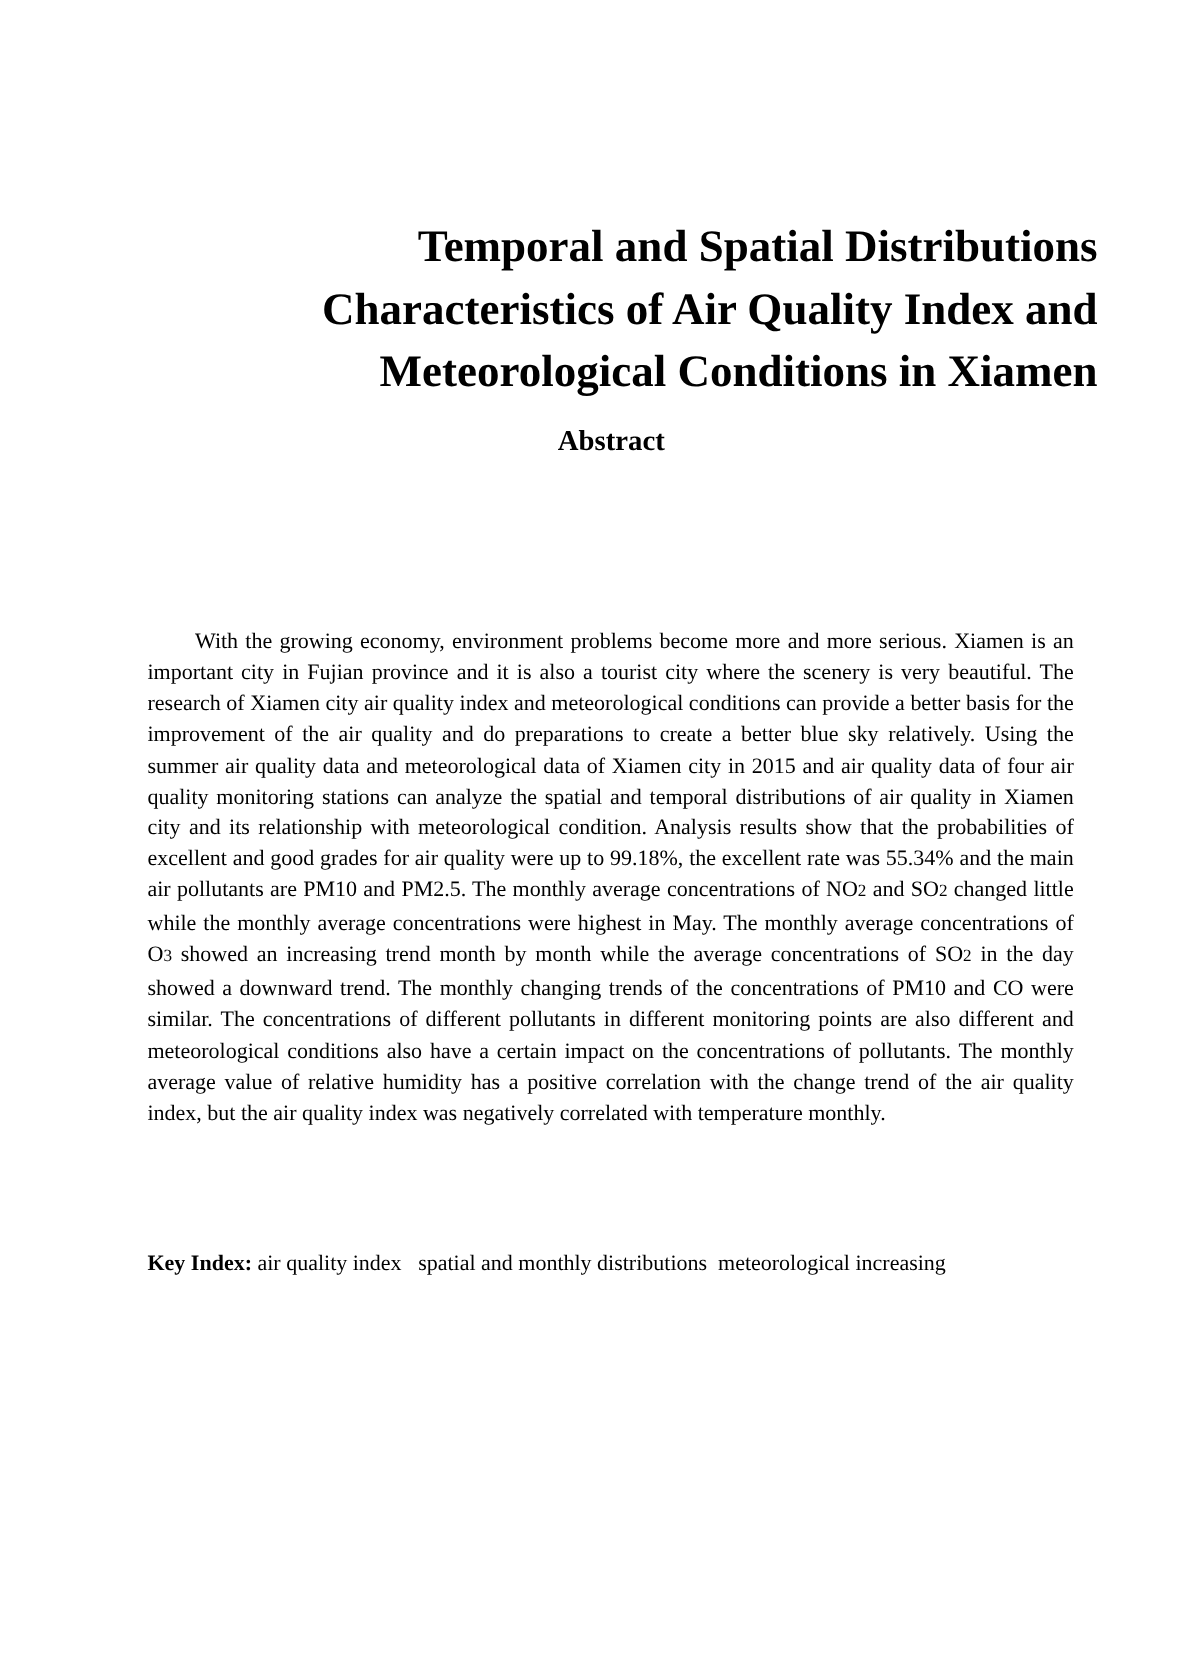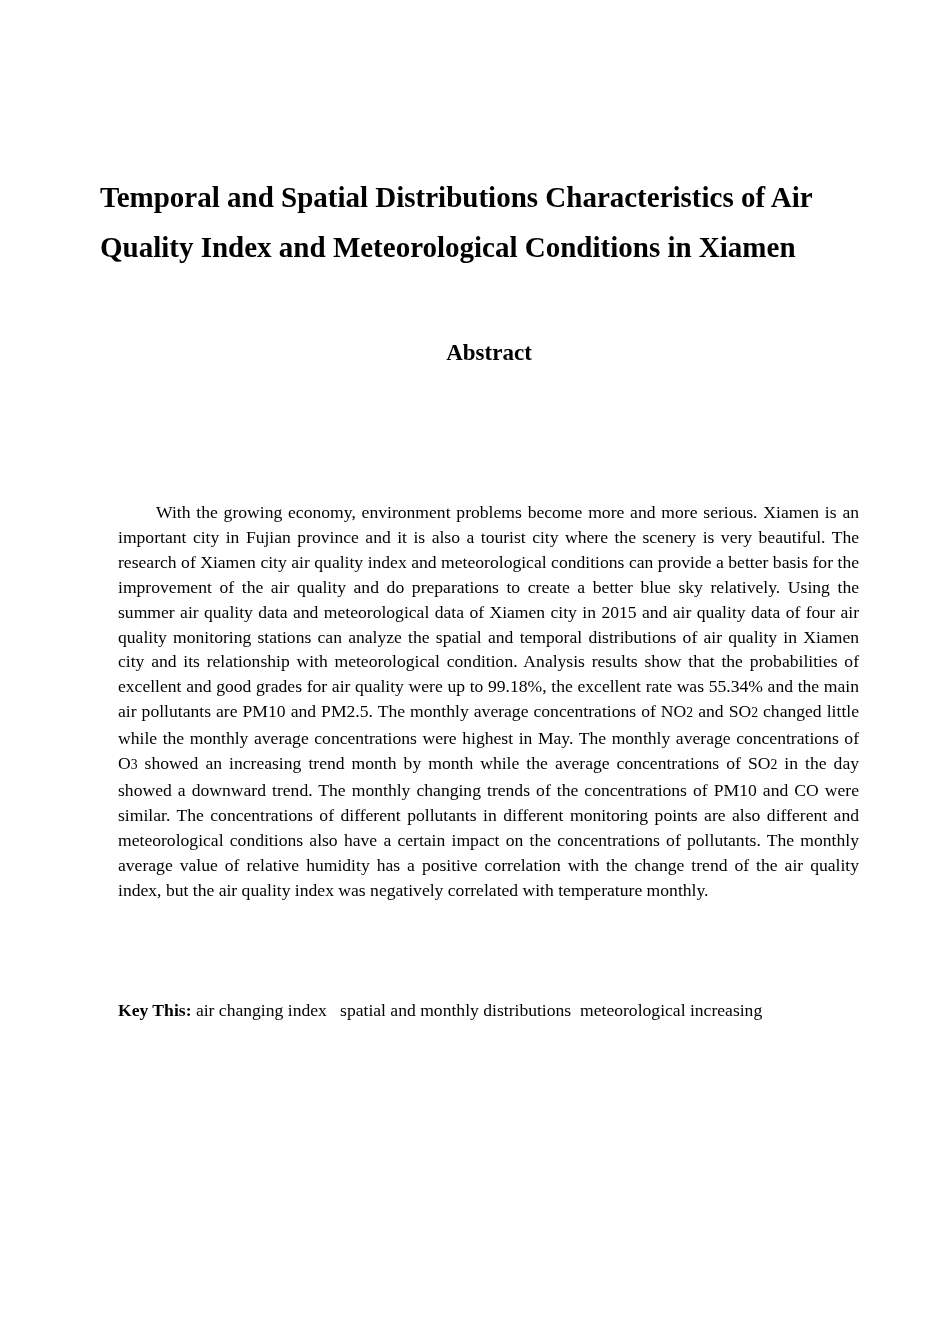--- a/index.html
+++ b/index.html
@@ -1,19 +1,19 @@
 <!DOCTYPE html>
 <html><head>
   <meta charset="utf-8">
   <style>
     html, body { margin: 0; padding: 0; background: #ffffff; }
     body { width: 950px; height: 1344px; position: relative; overflow: hidden;
            font-family: "Liberation Serif", "DejaVu Serif", serif; color: #000; }
-    .title { position: absolute; left: 100px; top: 172px; width: 778px; text-align: left;
-             font-weight: bold; font-size: 29px; line-height: 50px; margin: 0; }
+    .title { position: absolute; left: 100px; top: 172px; width: 778px; text-align: right;
+             font-weight: bold; font-size: 36px; line-height: 50px; margin: 0; }
     .abstract-heading { position: absolute; left: 0; top: 336px; width: 978px; text-align: center;
              font-weight: bold; font-size: 23px; line-height: 34px; margin: 0; }
     .abstract-body { position: absolute; left: 118px; top: 500px; width: 741px;
              font-size: 17.6px; line-height: 24.9px; text-align: justify; margin: 0; }
     .abstract-body p { margin: 0; text-indent: 38px; }
     .abstract-body sub { font-size: 0.78em; vertical-align: baseline; }
     .keywords { position: absolute; left: 118px; top: 997px; width: 760px;
              font-size: 17.6px; line-height: 26px; margin: 0; white-space: pre; }
     .kw-label { font-weight: bold; }
   </style>
@@ -21,13 +21,13 @@
 <body>
 
 <h1 class="title">Temporal and Spatial Distributions Characteristics of Air Quality Index and Meteorological Conditions in Xiamen</h1>
 
 <h2 class="abstract-heading">Abstract</h2>
 
 <div class="abstract-body">
   <p><span>With the growing economy, environment problems become more and more serious. Xiamen is an important city in Fujian province and it is also a tourist city where the scenery is very beautiful. The research of Xiamen city air quality index and meteorological conditions can provide a better basis for the improvement of the air quality and do preparations to create a better blue sky relatively. Using the summer air quality data and meteorological data of Xiamen city in 2015 and air quality data of four air quality monitoring stations can analyze the spatial and temporal distributions of air quality in Xiamen city and its relationship with meteorological condition. Analysis results show that the probabilities of excellent and good grades for air quality were up to 99.18%, the excellent rate was 55.34% and the main air pollutants are PM10 and PM2.5. The monthly average concentrations of NO</span><sub>2</sub><span> and SO</span><sub>2</sub><span> changed little while the monthly average concentrations were highest in May. The monthly average concentrations of O</span><sub>3</sub><span> showed an increasing trend month by month while the average concentrations of SO</span><sub>2</sub><span> in the day showed a downward trend. The monthly changing trends of the concentrations of PM10 and CO were similar. The concentrations of different pollutants in different monitoring points are also different and meteorological conditions also have a certain impact on the concentrations of pollutants. The monthly average value of relative humidity has a positive correlation with the change trend of the air quality index, but the air quality index was negatively correlated with temperature monthly.</span></p>
 </div>
 
-<div class="keywords"><span class="kw-label">Key This:</span> <span>air changing index</span>   <span>spatial and monthly distributions</span>  <span>meteorological increasing</span></div>
+<div class="keywords"><span class="kw-label">Key Index:</span> <span>air quality index</span>   <span>spatial and monthly distributions</span>  <span>meteorological increasing</span></div>
 
 </body></html>

